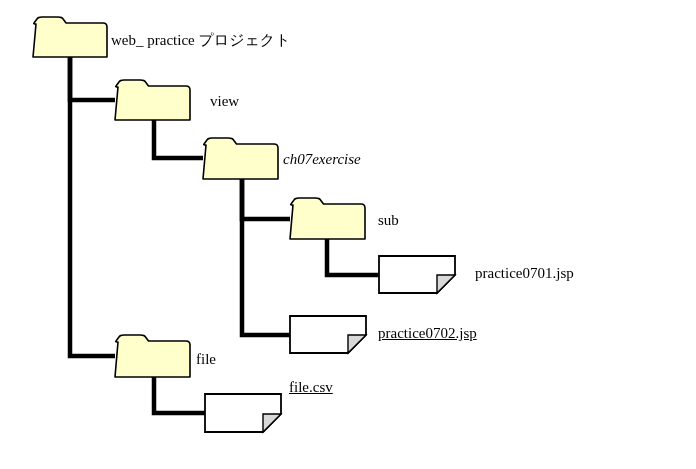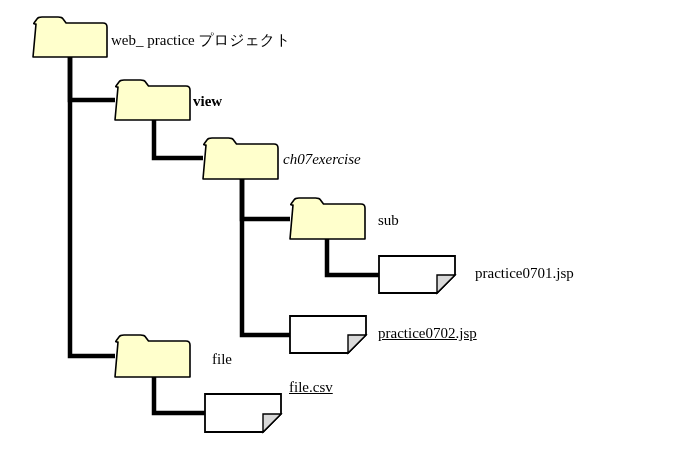--- a/index.html
+++ b/index.html
@@ -57,21 +57,21 @@
       <g>
         <path d="M 118 342 Q 115 342 116 341 L 119 337 Q 120 335 124 335 L 140.5 335 Q 144.5 335 145.5 337 L 148.5 341 L 186 341 Q 190 341 190 345 L 190 377 L 115 377 Z" fill="#ffffcc" stroke="#000000" stroke-width="1.6" stroke-linejoin="round"></path>
       </g>
       <g>
         <path d="M 205 394 L 281 394 L 281 414 L 263 432 L 205 432 Z" fill="#ffffff" stroke="#000000" stroke-width="1.8" stroke-linejoin="miter"></path>
         <path d="M 281 414 L 263 414 L 263 432 Z" fill="#d9d9d9" stroke="#000000" stroke-width="1.4" stroke-linejoin="miter"></path>
       </g>
     </svg>
   <div id="labels">
       <div class="node-label" style="left: 111px; top: 33px;">web_ practice プロジェクト</div>
-      <div class="node-label" style="left: 193px; top: 94px; font-weight: bold;">view</div>
+      <div class="node-label" style="left: 210px; top: 94px;">view</div>
       <div class="node-label" style="left: 283px; top: 152px; font-style: italic;">ch07exercise</div>
       <div class="node-label" style="left: 378px; top: 213px;">sub</div>
       <div class="node-label" style="left: 467px; top: 266px; margin-left: 8px;">practice0701.jsp</div>
       <div class="node-label" style="left: 378px; top: 326px; text-decoration: underline;">practice0702.jsp</div>
-      <div class="node-label" style="left: 196px; top: 352px; margin-left: 16px;">file</div>
+      <div class="node-label" style="left: 196px; top: 352px;">file</div>
       <div class="node-label" style="left: 289px; top: 380px; text-decoration: underline;">file.csv</div>
     </div>
 </div>
 
 </body></html>

